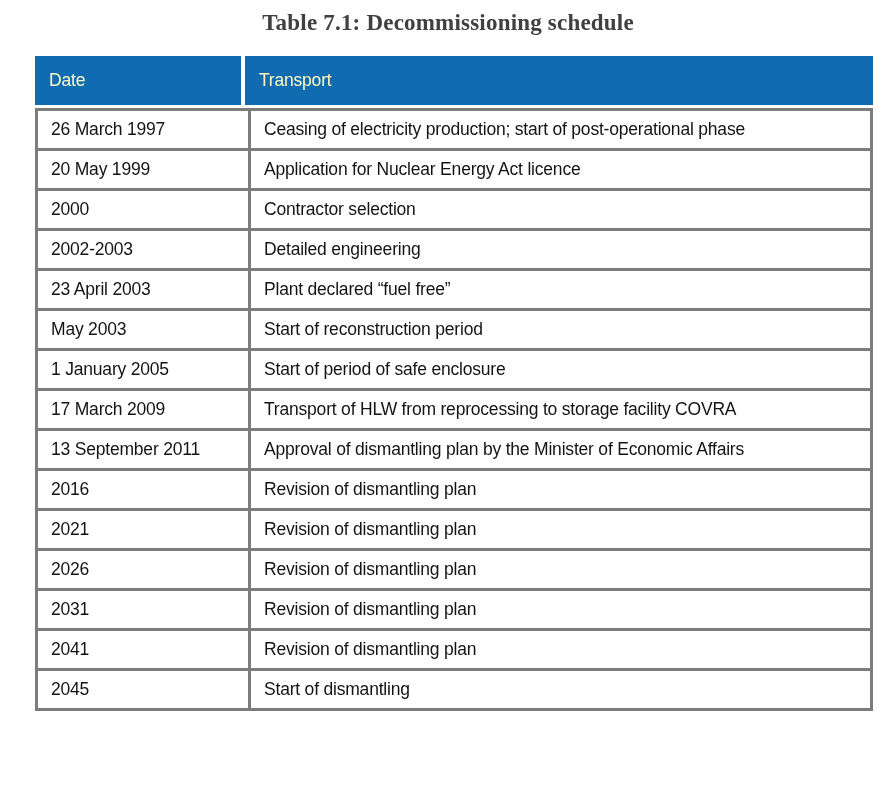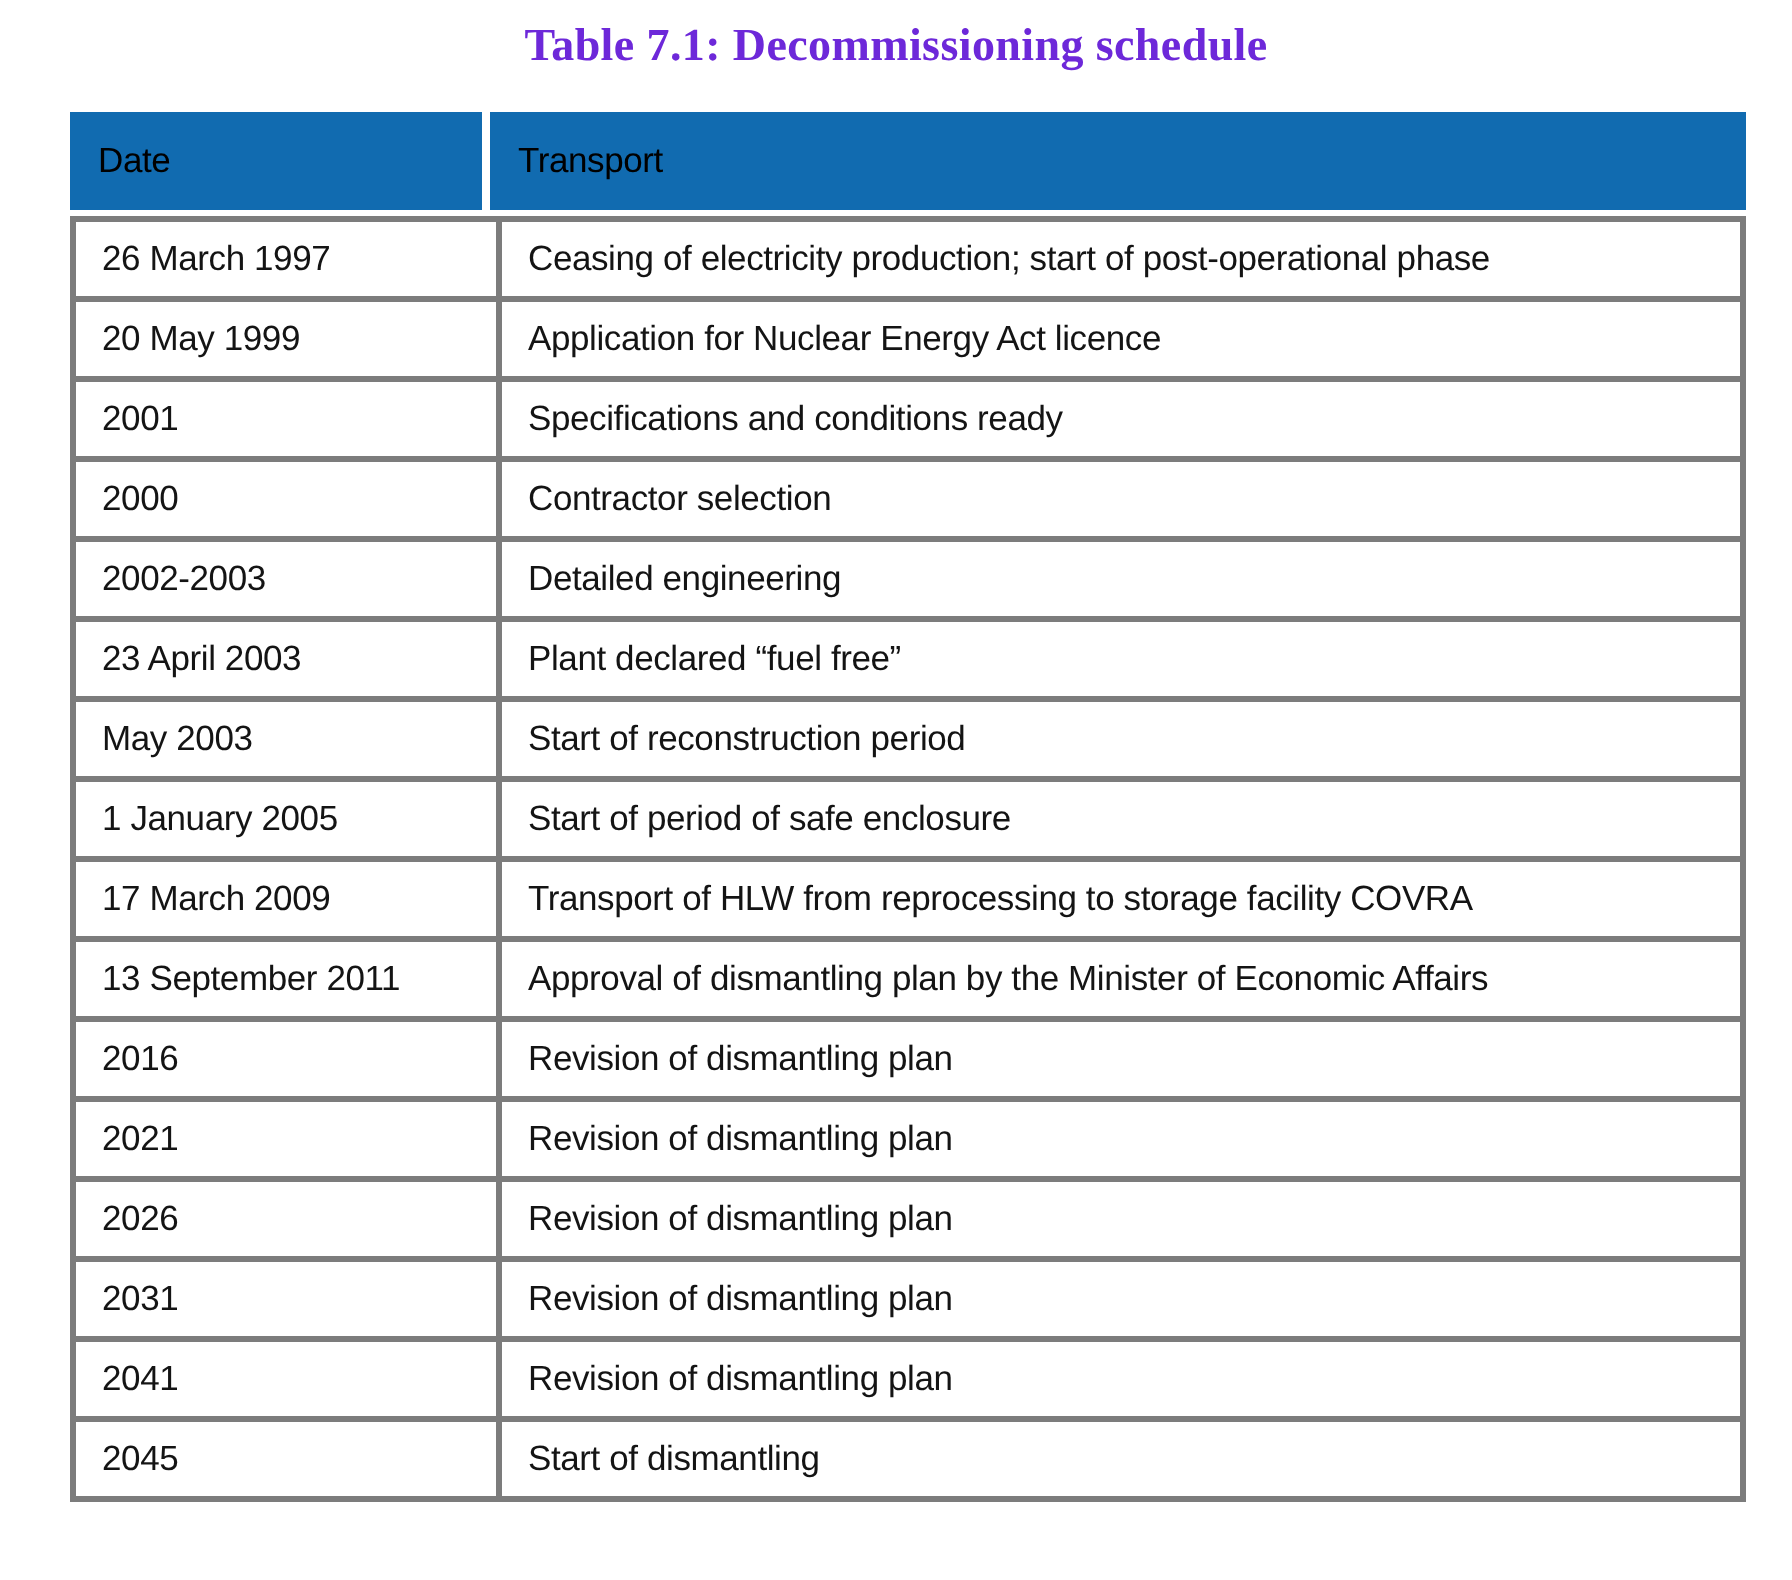--- a/index.html
+++ b/index.html
@@ -8,37 +8,37 @@
     background: #ffffff;
     font-family: "Liberation Sans", sans-serif;
     overflow: hidden;
   }
   .page-title {
     margin-top: 10px;
     text-align: center;
     font-family: "Liberation Serif", serif;
     font-weight: bold;
     font-size: 23px;
-    color: #6d28d9;
+    color: #404040;
     letter-spacing: 0.2px;
   }
   .table-wrap {
     position: absolute;
     left: 35px;
     top: 56px;
     width: 838px;
   }
   .header-row {
     display: flex;
     height: 49px;
     margin-bottom: 3px;
   }
   .header-cell {
     background: #116BB0;
-    color: #000000;
+    color: #fef9c3;
     display: flex;
     align-items: center;
     padding-left: 14px;
     font-size: 17.5px;
     letter-spacing: -0.2px;
   }
   .header-cell.date-col { width: 206px; margin-right: 4px; }
   .header-cell.milestone-col { flex: 1; }
   table.schedule {
     border-collapse: collapse;
@@ -70,24 +70,20 @@
   </div>
   <table class="schedule">
     <tbody id="table-body">
         <tr>
           <td class="date-cell">26 March 1997</td>
           <td class="milestone-cell">Ceasing of electricity production; start of post-operational phase</td>
         </tr>
         <tr>
           <td class="date-cell">20 May 1999</td>
           <td class="milestone-cell">Application for Nuclear Energy Act licence</td>
-        </tr>
-        <tr>
-          <td class="date-cell">2001</td>
-          <td class="milestone-cell">Specifications and conditions ready</td>
         </tr>
         <tr>
           <td class="date-cell">2000</td>
           <td class="milestone-cell">Contractor selection</td>
         </tr>
         <tr>
           <td class="date-cell">2002-2003</td>
           <td class="milestone-cell">Detailed engineering</td>
         </tr>
         <tr>

